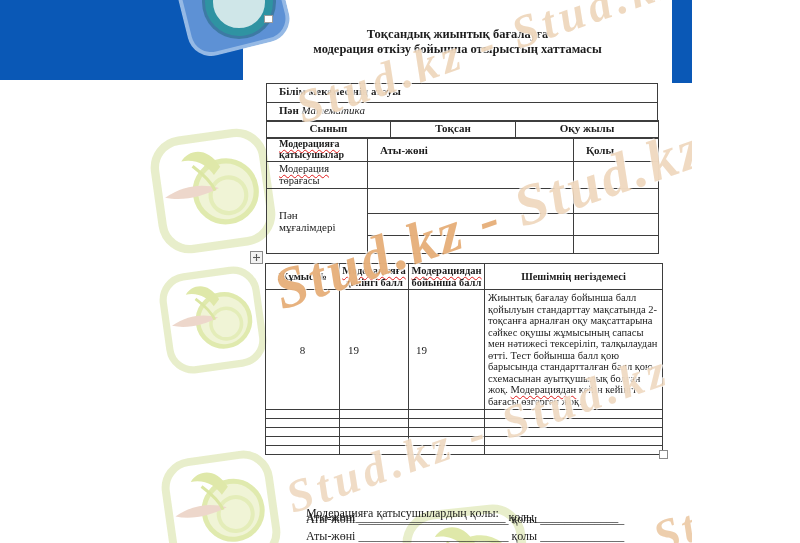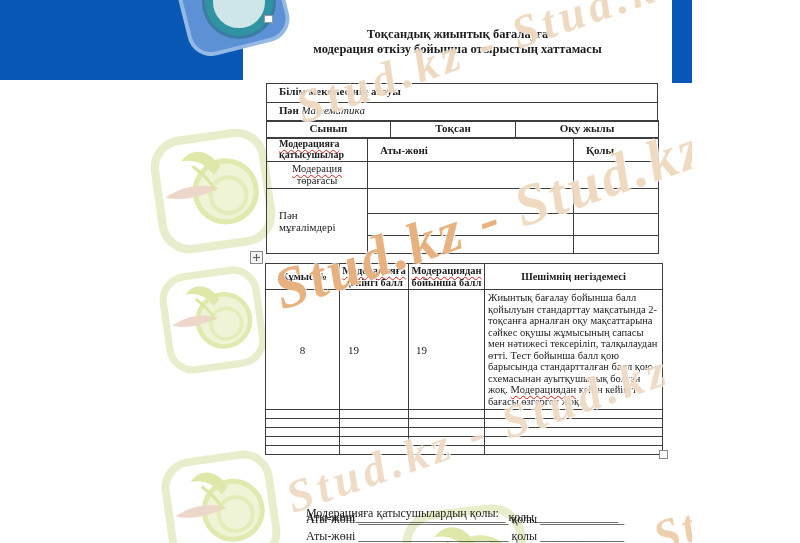--- a/index.html
+++ b/index.html
@@ -166,21 +166,21 @@
       <tbody>
           <tr style="height:21px;">
         <td class="participants">
           <span class="sq">Модерацияға</span><br>
           <span>қатысушылар</span>
         </td>
         <td class="b cell-mid">Аты-жөні</td>
         <td class="b cell-mid">Қолы</td>
       </tr>
       <tr style="height:15px;">
-        <td style="font-size:10.5px;text-align:center;">
+        <td style="font-size:10.5px;">
           <span class="sq">Модерация</span><span> төрағасы</span>
         </td>
         <td></td>
         <td></td>
       </tr>
       <tr style="height:25px;">
         <td rowspan="3" class="cell-mid">Пән мұғалімдері</td>
         <td></td>
         <td></td>
       </tr>

